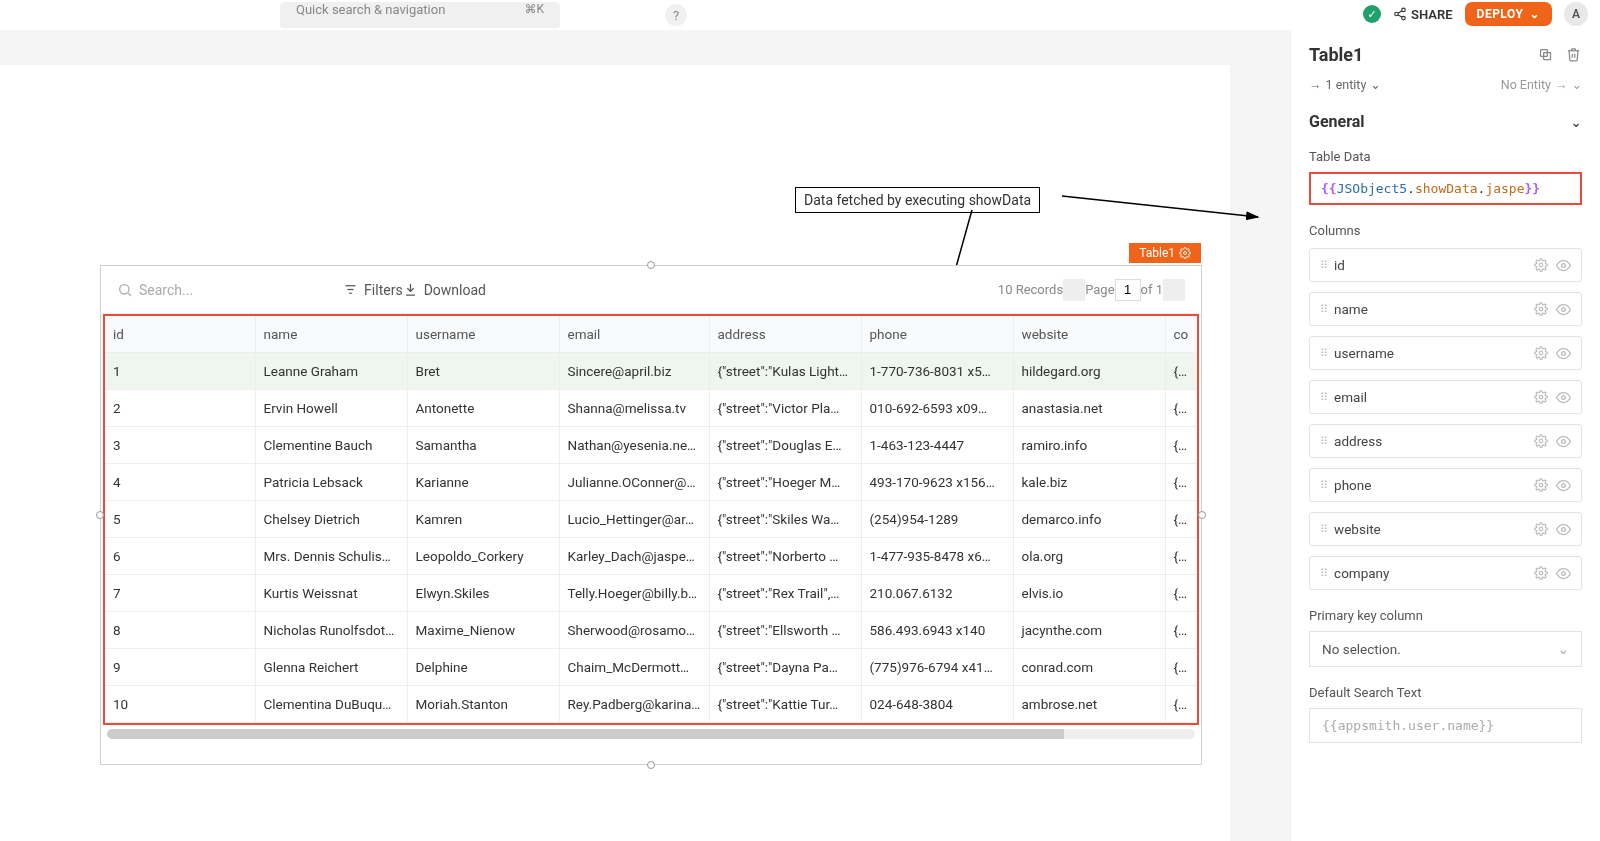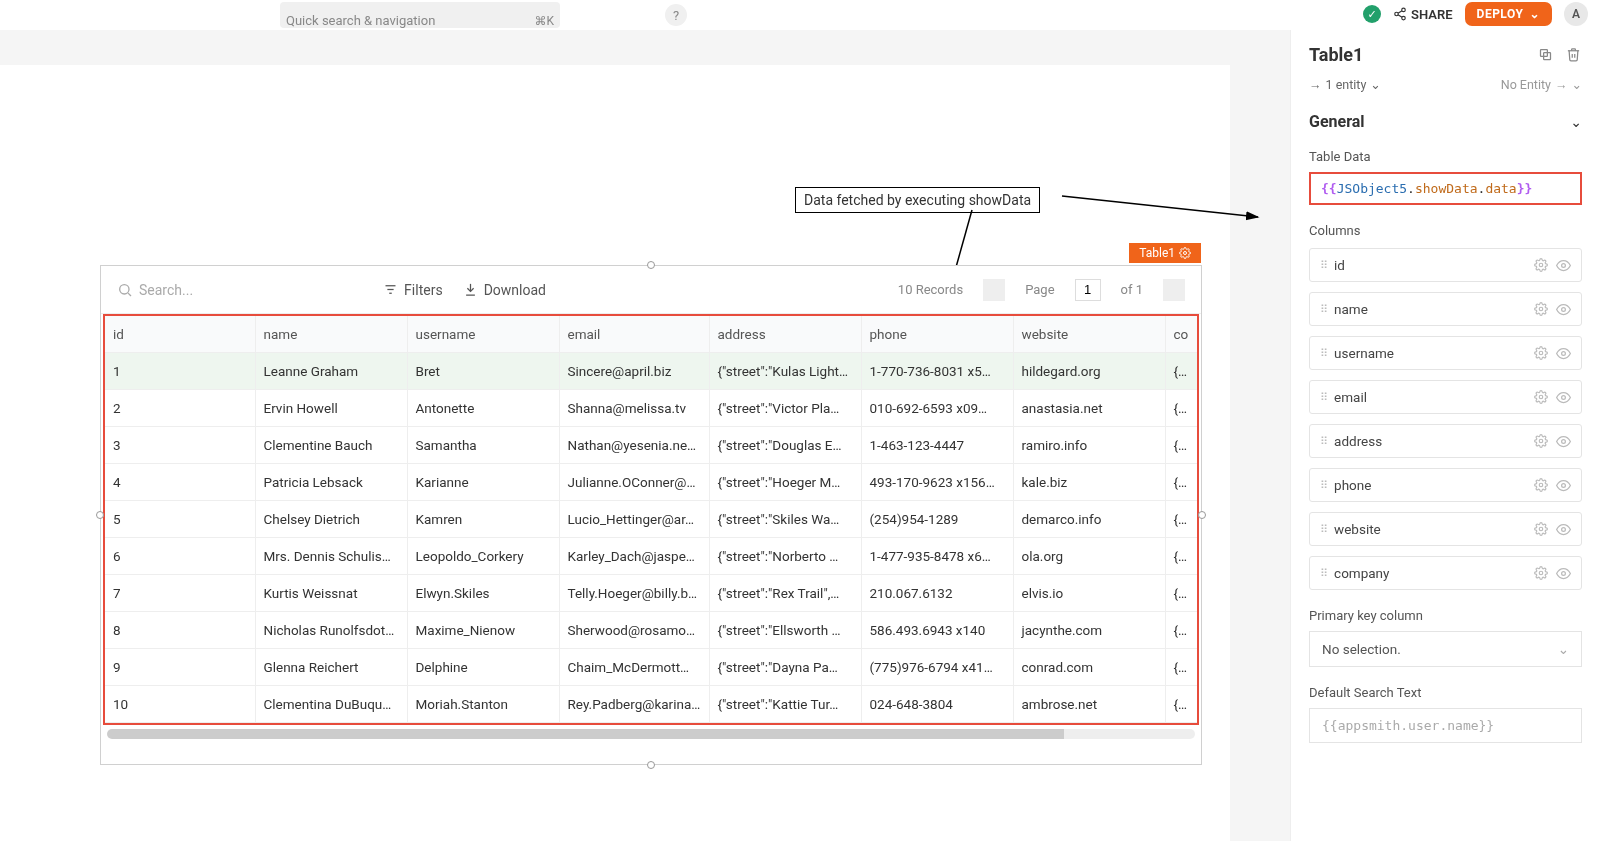--- a/index.html
+++ b/index.html
@@ -1,20 +1,20 @@
 <!DOCTYPE html>
 <html><head>
 <meta charset="utf-8">
 <style>
   * { box-sizing: border-box; margin: 0; padding: 0; }
   body { font-family: -apple-system, BlinkMacSystemFont, "Segoe UI", Roboto, sans-serif; font-size: 13px; color: #333; background: #fff; width: 1600px; height: 841px; overflow: hidden; position: relative; }
 
   
   .topbar { height: 30px; display: flex; align-items: center; padding: 0 10px; background: #fff; }
-  .search-box { position: absolute; left: 280px; top: 2px; width: 280px; height: 26px; background: #f0f0f0; border-radius: 4px; display: flex; align-items: flex-end; padding: 0 6px; color: #888; font-size: 13px; }
+  .search-box { position: absolute; left: 280px; top: 2px; width: 280px; height: 26px; background: #f0f0f0; border-radius: 4px; display: flex; align-items: flex-start; padding: 0 16px; color: #888; font-size: 13px; }
   .search-box .kbd { margin-left: auto; font-size: 12px; color: #888; }
   .help-circle { position: absolute; left: 665px; top: 4px; width: 22px; height: 22px; border-radius: 50%; background: #f0f0f0; display: flex; align-items: center; justify-content: center; color: #888; font-size: 13px; }
   .top-right { position: absolute; right: 12px; top: 2px; display: flex; align-items: center; gap: 12px; }
   .check-badge { width: 18px; height: 18px; border-radius: 50%; background: #22a06b; display: flex; align-items: center; justify-content: center; color: #fff; font-size: 11px; }
   .share-btn { display: flex; align-items: center; gap: 4px; font-weight: 600; font-size: 13px; color: #333; cursor: pointer; }
   .deploy-btn { background: #f0641a; color: #fff; font-weight: 700; font-size: 12px; padding: 5px 12px; border-radius: 7px; display: flex; align-items: center; gap: 6px; cursor: pointer; letter-spacing: 0.5px; }
   .avatar { width: 24px; height: 24px; border-radius: 50%; background: #e8e8e8; display: flex; align-items: center; justify-content: center; font-size: 12px; font-weight: 600; color: #555; }
 
   
   .canvas { position: absolute; left: 0; top: 30px; right: 310px; bottom: 0; background: #f5f5f5; }
@@ -22,21 +22,21 @@
 
   
   .widget-tag { position: absolute; right: 0; top: -23px; background: #f0641a; color: #fff; font-size: 12px; padding: 3px 10px; display: flex; align-items: center; gap: 4px; }
   .table-widget { position: absolute; left: 100px; top: 200px; width: 1102px; height: 500px; border: 1px solid #d0d0d0; background: #fff; }
   .resize-dot { position: absolute; width: 8px; height: 8px; background: #fff; border: 1px solid #999; border-radius: 50%; }
   .resize-dot.top { left: 50%; top: -5px; transform: translateX(-50%); }
   .resize-dot.bottom { left: 50%; bottom: -5px; transform: translateX(-50%); }
   .resize-dot.left { left: -5px; top: 50%; transform: translateY(-50%); }
   .resize-dot.right { right: -5px; top: 50%; transform: translateY(-50%); }
 
-  .table-toolbar { height: 48px; display: flex; align-items: center; padding: 0 16px; gap: 20px; border-bottom: 1px solid #eee; }
+  .table-toolbar { height: 48px; display: flex; align-items: center; padding: 0 16px; border-bottom: 1px solid #eee; }
   .table-toolbar .search { display: flex; align-items: center; gap: 6px; color: #aaa; font-size: 14px; }
   .table-toolbar .group { display: flex; align-items: center; gap: 6px; color: #555; font-size: 14px; cursor: pointer; }
   .table-toolbar .spacer { flex: 1; }
   .table-toolbar .records { color: #888; font-size: 13px; }
   .table-toolbar .page-box { width: 26px; height: 22px; border: 1px solid #ddd; text-align: center; font-size: 13px; }
   .pg-btn { width: 22px; height: 22px; background: #eee; display: inline-block; }
 
   .tbl { border: 2px solid #e74c3c; margin: 0 2px; overflow: hidden; }
   table { border-collapse: collapse; width: 100%; table-layout: fixed; font-size: 13.5px; }
   thead th { background: #f9fafb; text-align: left; font-weight: 400; color: #555; padding: 10px 8px; border-bottom: 1px solid #eee; border-right: 1px solid #eee; white-space: nowrap; overflow: hidden; }
@@ -350,21 +350,21 @@
     </div>
   </div>
 
   <div class="section-head">
     <div class="label">General</div>
     <span class="chev">⌄</span>
   </div>
 
   <div class="field-label">Table Data</div>
   <div class="table-data-box">
-    <span class="tok-br">{{</span><span class="tok-obj">JSObject5</span><span>.</span><span class="tok-fn">showData</span><span>.</span><span class="tok-prop">data</span><span class="tok-br">}}</span>
+    <span class="tok-br">{{</span><span class="tok-obj">JSObject5</span><span>.</span><span class="tok-fn">showData</span><span>.</span><span class="tok-prop">jaspe</span><span class="tok-br">}}</span>
   </div>
 
   <div class="field-label">Columns</div>
   <div id="col-list">
       <div class="col-item">
         <span class="drag">⠿</span>
         <span class="name">id</span>
         <span class="ci">
           <svg width="14" height="14" viewBox="0 0 24 24" fill="none" stroke="#bbb" stroke-width="2">
             <circle cx="12" cy="12" r="3"></circle>

